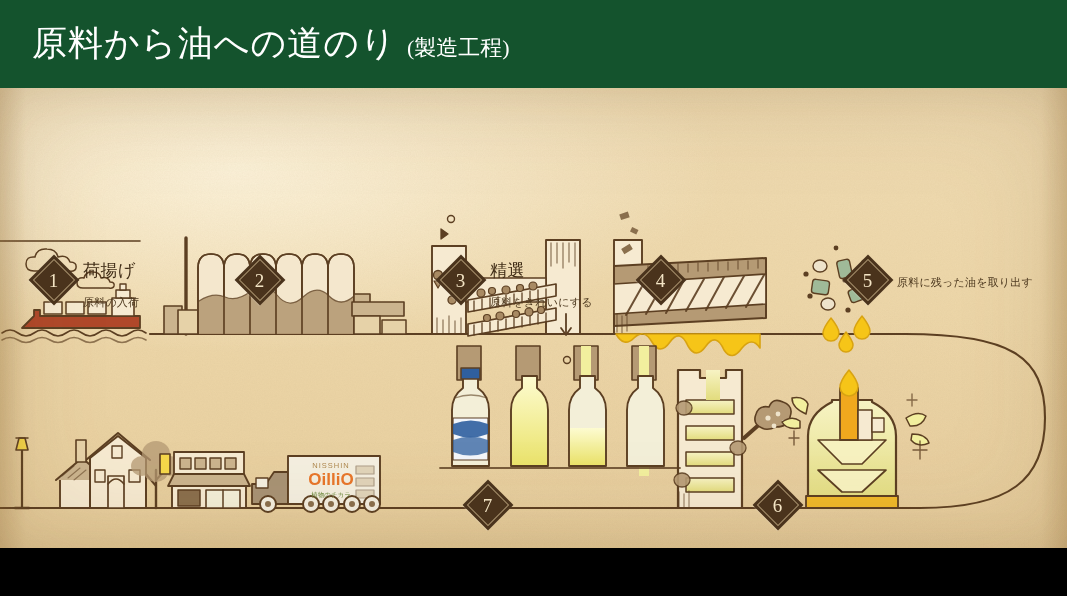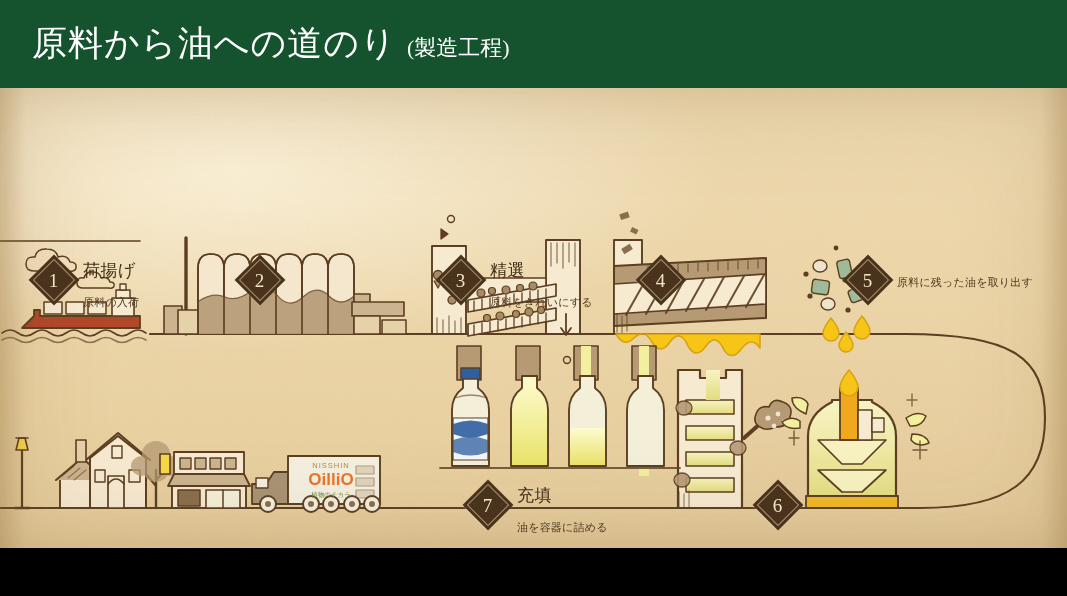--- a/index.html
+++ b/index.html
@@ -558,24 +558,20 @@
     <div class="step" style="left:760px; top:399px;">
       <div class="dia">
           <span>6</span>
         </div>
     </div>
 
     <div class="step" style="left:470px; top:399px;">
       <div class="dia">
           <span>7</span>
         </div>
-      <div class="step-txt">
-        <div class="step-title">充填</div>
-        <div class="step-desc">油を容器に詰める</div>
-      </div>
     </div>
 
   </div>
 
   <div class="bar-top">
     <div class="title-wrap">
       <div class="title-main">原料から油への道のり</div>
       <div class="title-sub">(製造工程)</div>
     </div>
   </div>

